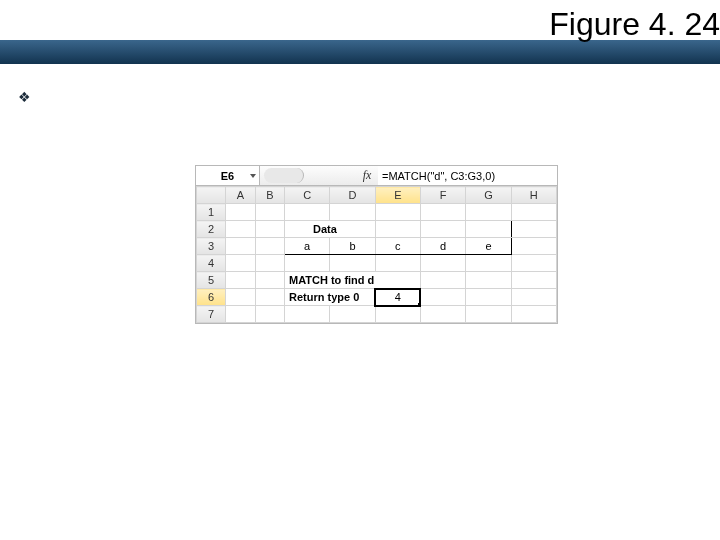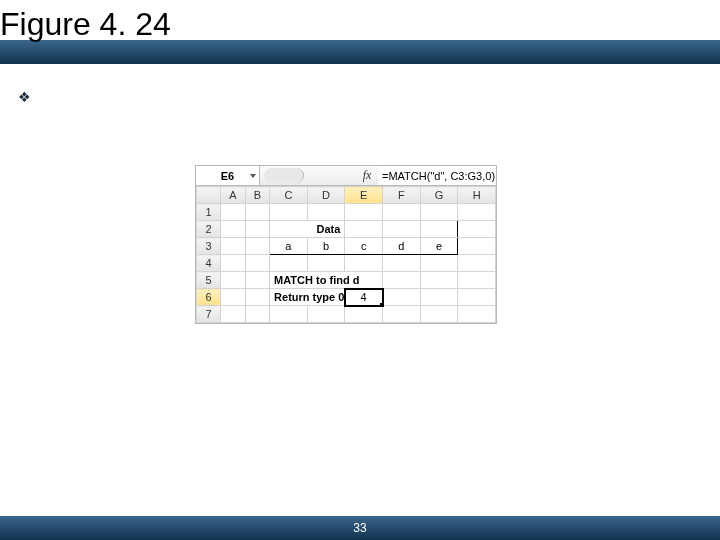--- a/index.html
+++ b/index.html
@@ -23,21 +23,21 @@
   .title-bar-band {
     position: absolute;
     left: 0; right: 0;
     top: 40px;
     height: 24px;
     background: linear-gradient(#3a668c, #12334f);
   }
   .title-text {
     position: absolute;
     width: 100%;
-    text-align: left;
+    text-align: right;
     top: 6px;
     font-size: 32px;
     color: #000;
   }
   .body-area {
     padding: 20px 18px 0 18px;
   }
   .bullet-line {
     display: flex;
     align-items: flex-start;
@@ -47,21 +47,21 @@
   .bullet-glyph {
     font-size: 14px;
     margin-right: 12px;
     margin-top: 5px;
     color: #1b2b3a;
   }
   .excel-wrap {
     position: absolute;
     left: 195px;
     top: 165px;
-    width: 302px;
+    width: 363px;
     font-family: "Segoe UI", Tahoma, sans-serif;
     font-size: 11px;
     color: #000;
     border: 1px solid #b8b8b8;
     background: #fff;
     filter: blur(0.3px);
   }
   
   .fbar {
     display: flex;
@@ -242,21 +242,21 @@
             <td></td>
             <td></td>
             <td></td>
             <td></td>
             <td></td>
         </tr>
         <tr>
           <th class="rowhead">2</th>
           <td></td>
             <td></td>
-          <td class="bold center blk-t blk-l" colspan="2" style="text-align:right;padding-left:36px;">Data</td>
+          <td class="bold center blk-t blk-l" colspan="2" style="text-align:left;padding-left:28px;">Data</td>
           <td class="blk-t"></td>
             <td class="blk-t"></td>
             <td class="blk-t blk-r"></td>
             <td></td>
         </tr>
         <tr>
           <th class="rowhead">3</th>
           <td></td>
             <td></td>
           <td class="center blk-l blk-b blk-t">a</td>
@@ -304,17 +304,14 @@
             <td></td>
             <td></td>
             <td></td>
             <td></td>
             <td></td>
         </tr>
       </tbody>
     </table>
   </div>
 
-  <div class="footer-band">
-    <span>33</span>
-  </div>
 
 </div>
 
 </body></html>

